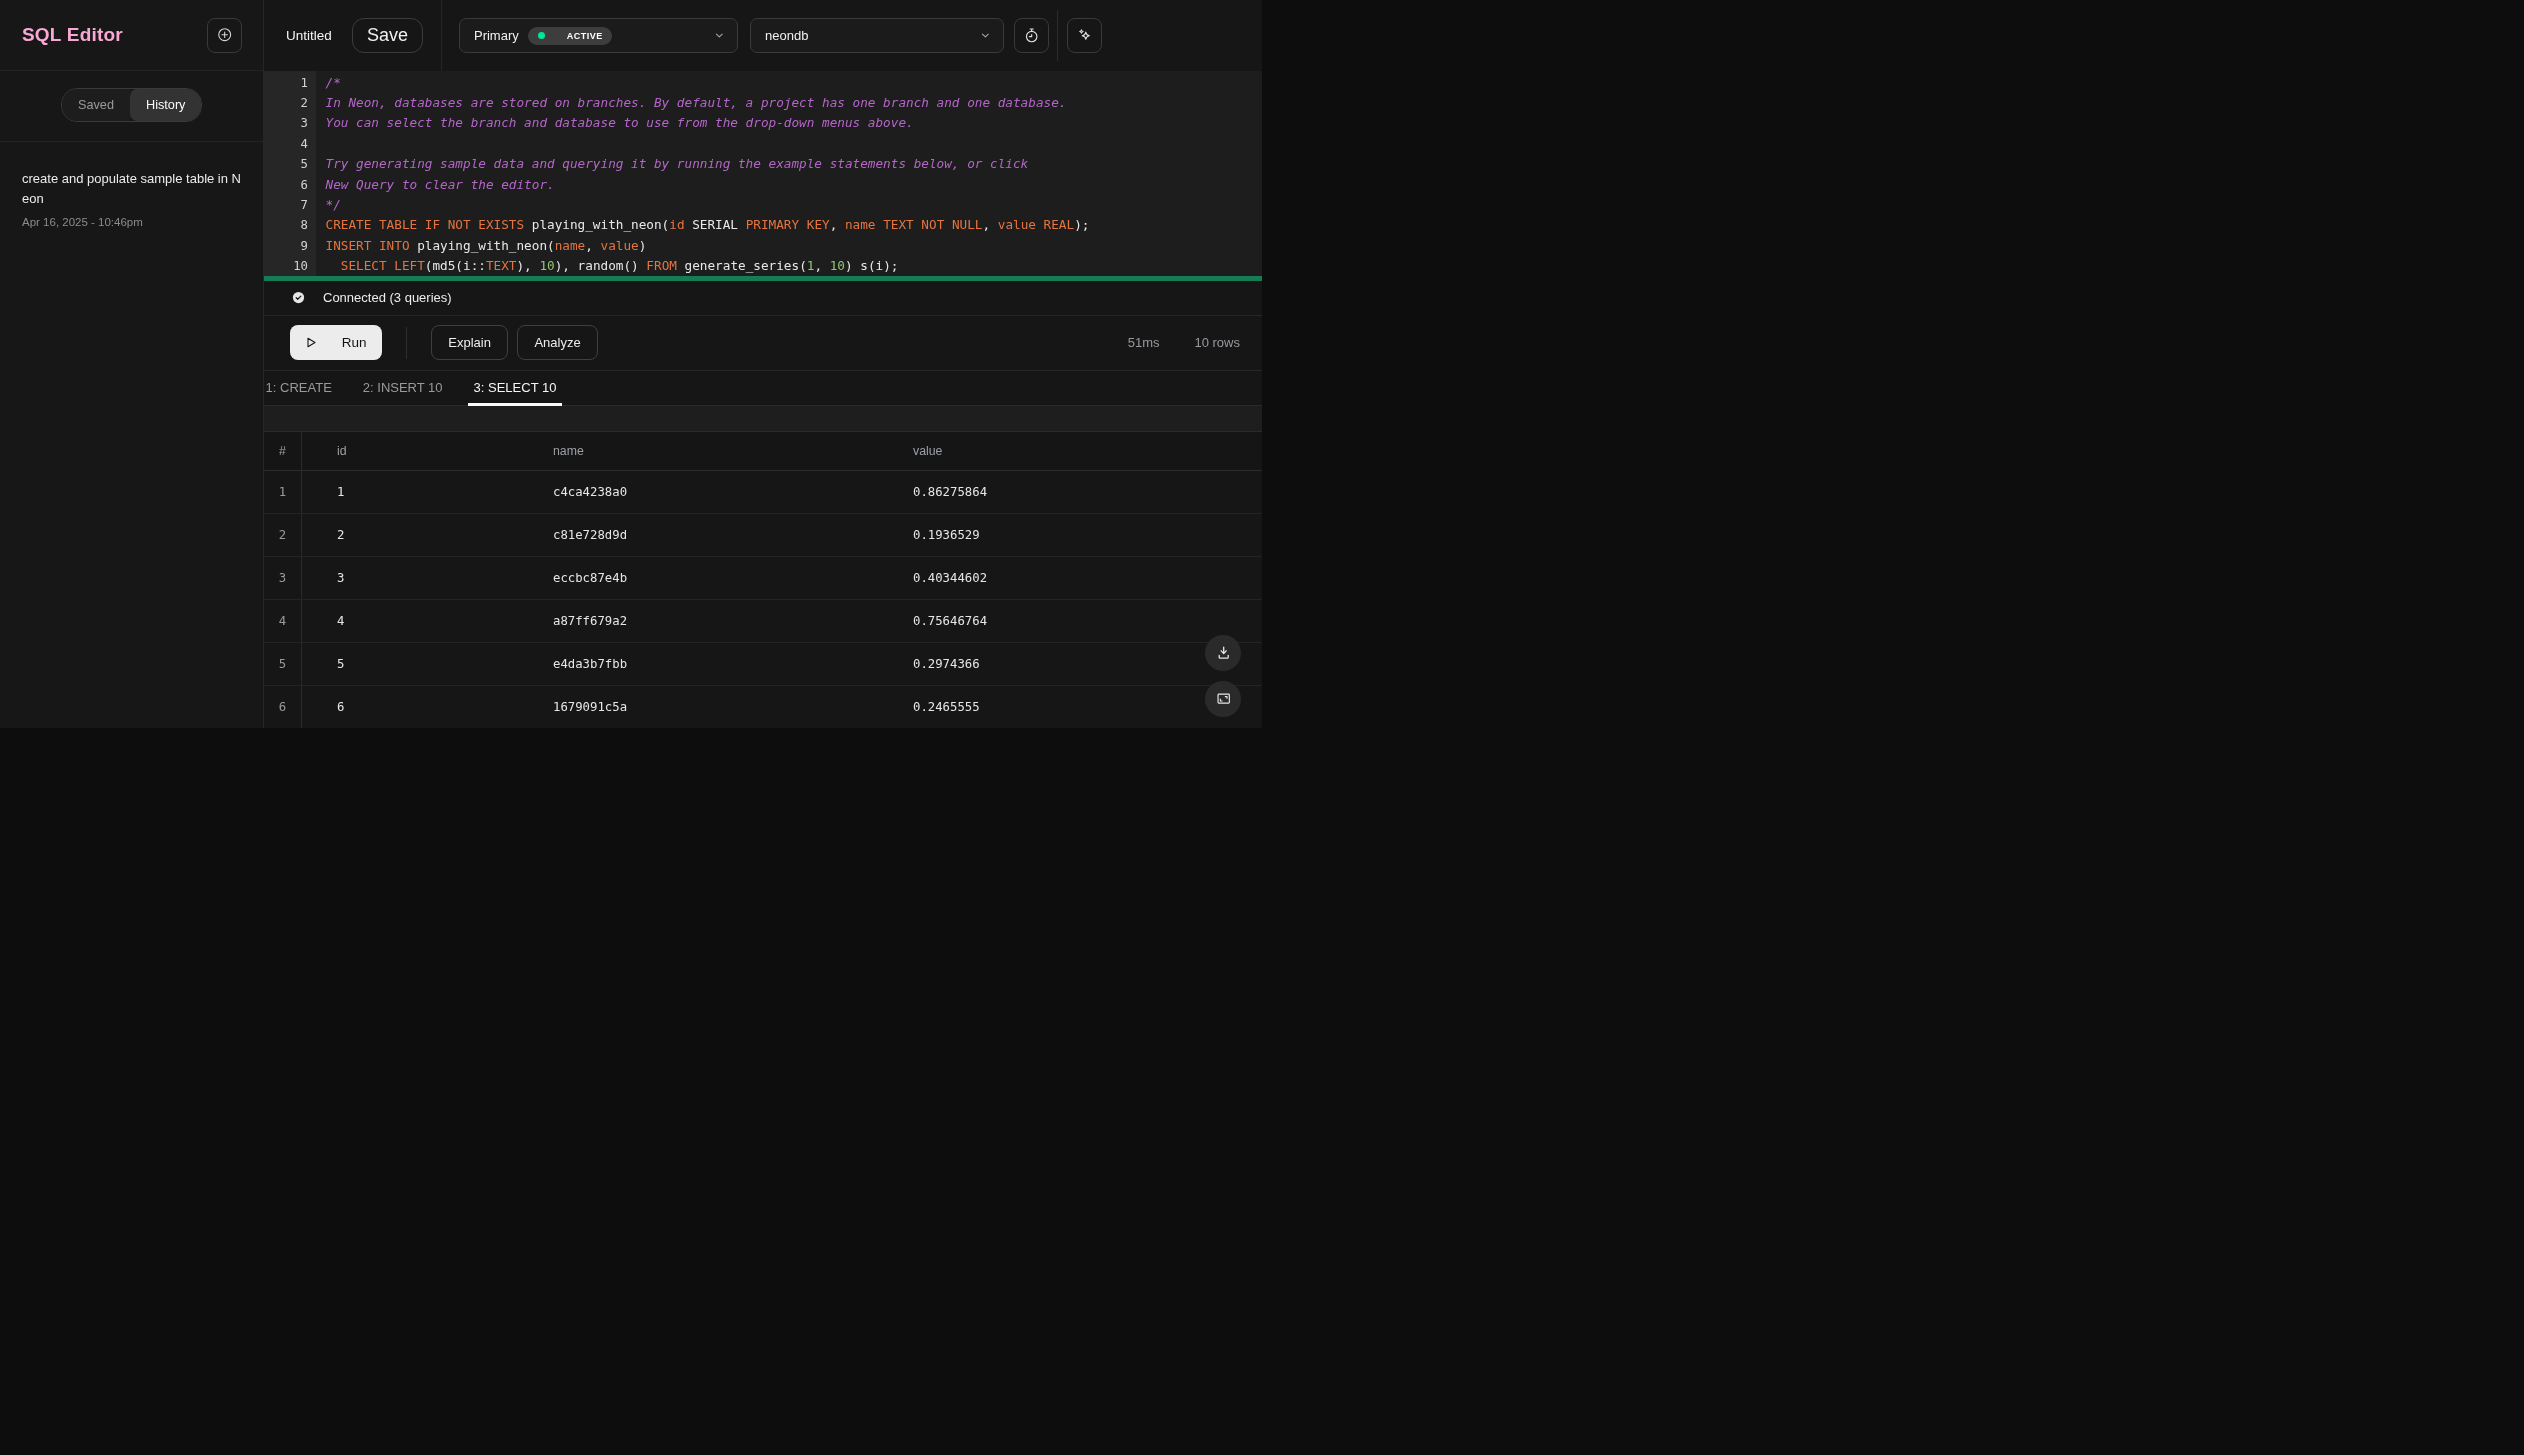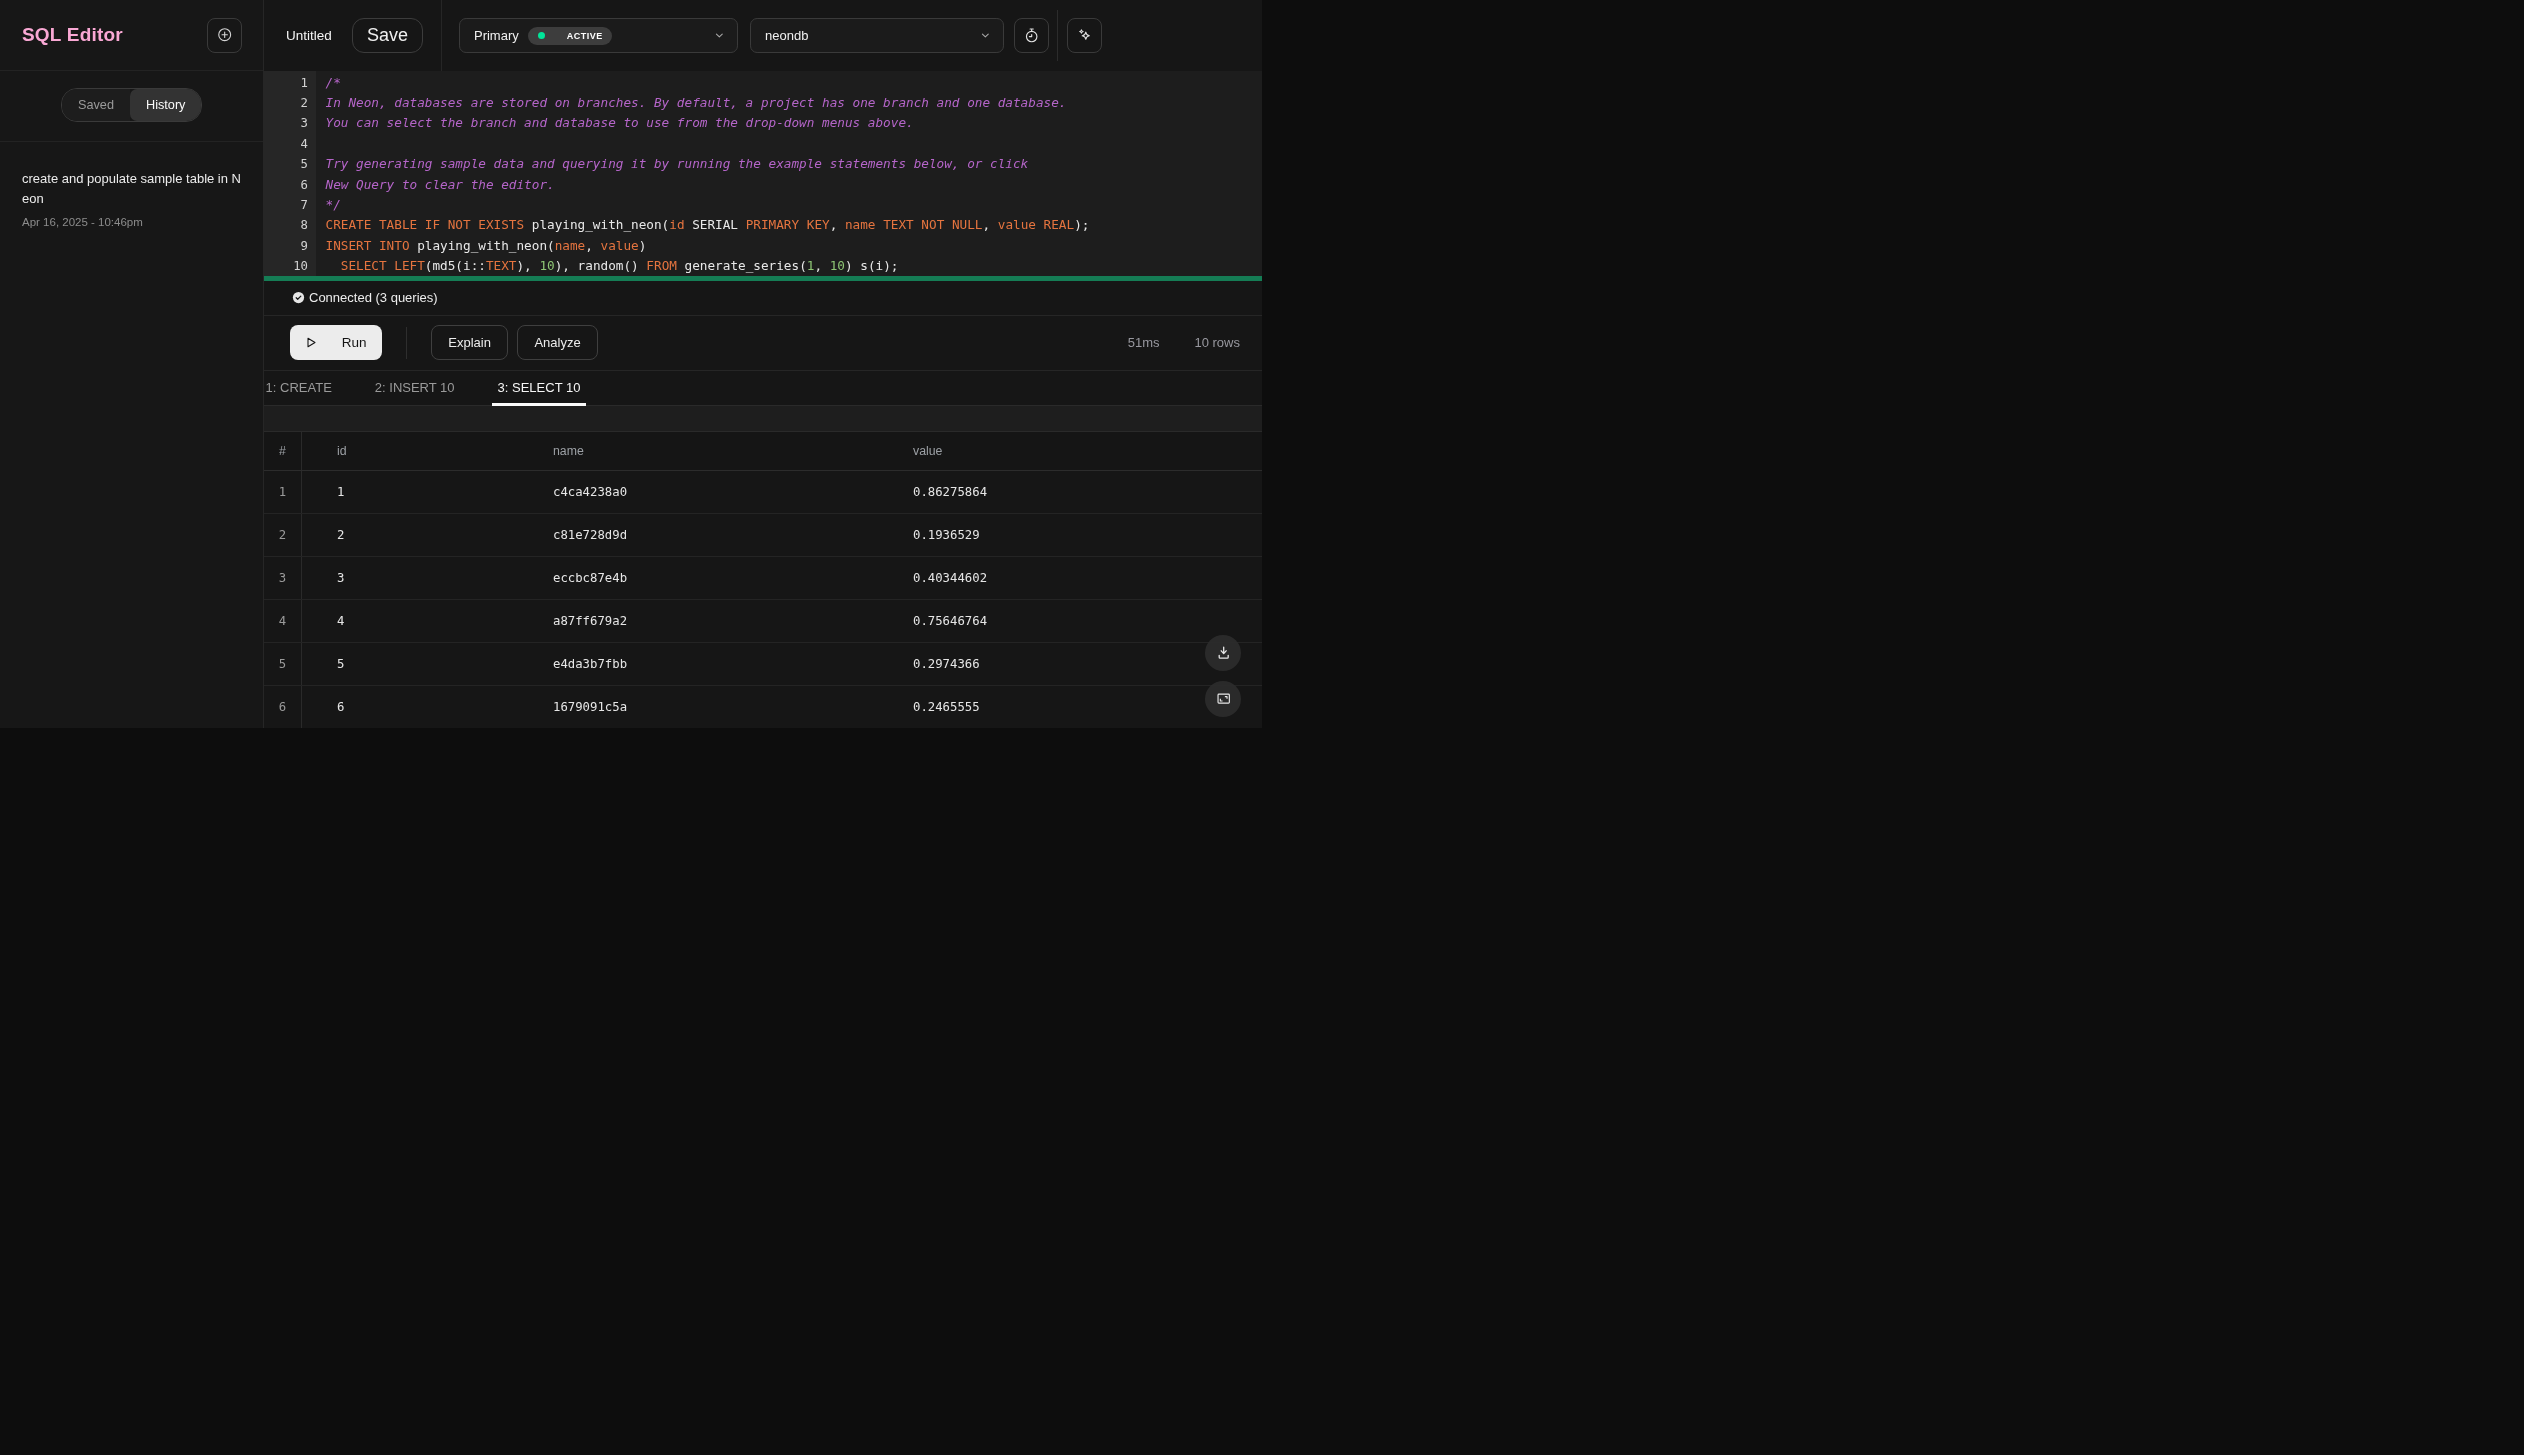--- a/index.html
+++ b/index.html
@@ -52,34 +52,34 @@
   .gutter div{font-family:"DejaVu Sans Mono",monospace;font-size:12.3px;line-height:20.4px;color:#d2d2d2}
   .code{flex:1;padding:1.6px 0 0 9.5px;white-space:pre;overflow:hidden}
   .code .cl{font-family:"DejaVu Sans Mono",monospace;font-size:12.7px;line-height:20.4px;color:var(--code-plain)}
   .tok-c{color:var(--comment);font-style:italic}
   .tok-k{color:var(--keyword)}
   .tok-n{color:var(--number)}
   .tok-p{color:var(--code-plain)}
 
   .splitter{height:4.8px;flex:none;background:var(--splitter-green);cursor:row-resize}
 
-  .statusbar{height:35px;flex:none;display:flex;align-items:center;gap:3px;padding-left:27px;background:var(--topbar);border-bottom:0.8px solid var(--border)}
+  .statusbar{height:35px;flex:none;display:flex;align-items:center;gap:17px;padding-left:27px;background:var(--topbar);border-bottom:0.8px solid var(--border)}
   .statusbar .label{font-size:13px;color:#ededed}
 
   .toolbar{height:54px;flex:none;display:flex;align-items:center;background:var(--topbar)}
   .run-btn{display:flex;align-items:center;gap:24px;margin-left:26px;height:35px;padding:0 16px 0 12.7px;background:#ececec;border:none;border-radius:8px;color:#141414;font-family:inherit;font-size:13.5px;font-weight:500;cursor:pointer}
   .tool-vdivider{width:0.8px;height:32px;background:#2e2e2e;margin:0 24px;flex:none}
   .ghost-btn{height:35px;padding:0 16px;background:transparent;border:0.8px solid #3f3f3f;border-radius:8px;color:#ededed;font-family:inherit;font-size:13px;cursor:pointer}
   .ghost-btn + .ghost-btn{margin-left:9.5px}
   .toolbar .spacer{flex:1}
   .metric{font-size:13px;color:#98989f}
   .metric.duration{margin-right:35px}
   .metric.rows{margin-right:22px}
 
-  .result-tabs{height:36px;flex:none;display:flex;align-items:center;gap:43px;padding-left:1.6px;background:var(--topbar);border-top:0.8px solid var(--border);border-bottom:0.8px solid #2a2a2a}
+  .result-tabs{height:36px;flex:none;display:flex;align-items:center;gap:31px;padding-left:1.6px;background:var(--topbar);border-top:0.8px solid var(--border);border-bottom:0.8px solid #2a2a2a}
   .rtab{position:relative;height:100%;display:flex;align-items:center;background:none;border:none;color:var(--muted);font-family:inherit;font-size:13px;cursor:pointer;padding:0}
   .rtab.active{color:#f5f5f5}
   .rtab.active::after{content:"";position:absolute;left:-5.6px;right:-5.6px;bottom:-0.8px;height:2.4px;background:#fafafa}
 
   
   .results{flex:1;background:#161616;position:relative;overflow:hidden;display:flex;flex-direction:column}
   .gap-band{height:26px;flex:none;background:#1e1e1e;border-bottom:0.8px solid #2a2a2a}
   .trow{display:grid;grid-template-columns:38px 216px 360px 1fr;align-items:center}
   .thead{height:39px;flex:none;border-bottom:0.8px solid #2c2c2c;background:#151515}
   .thead .hc{font-size:12.3px;color:#9ca0a5;padding-left:35px}

